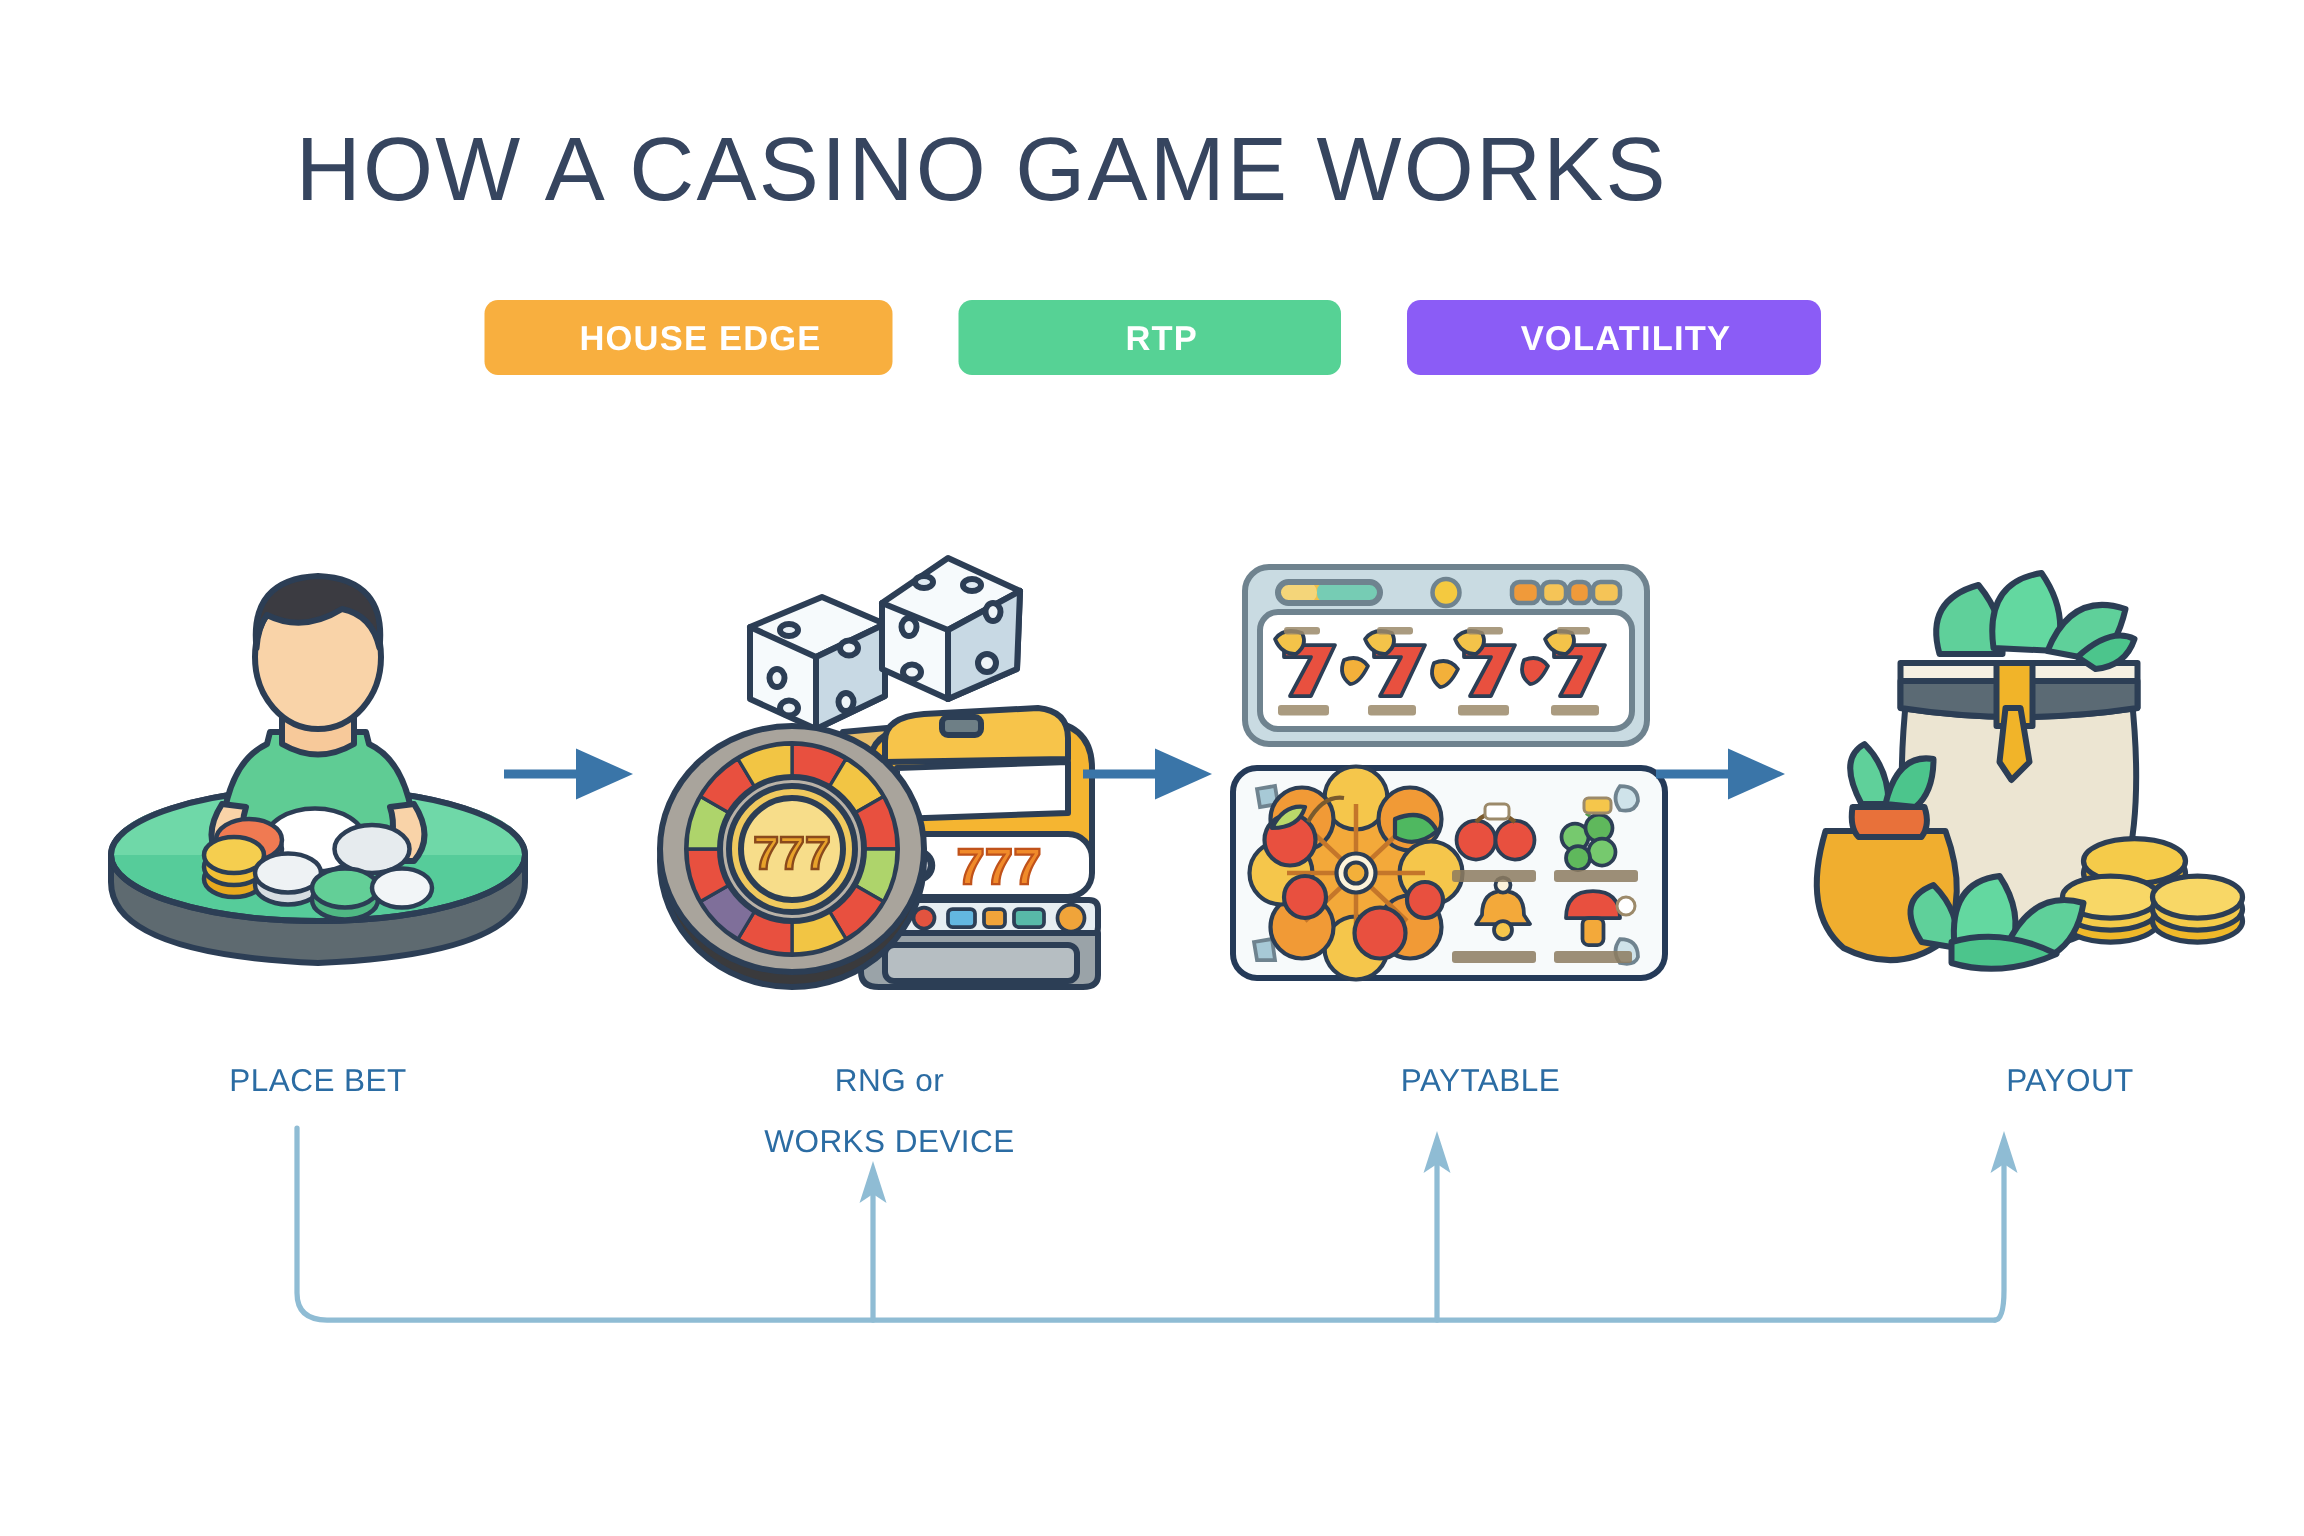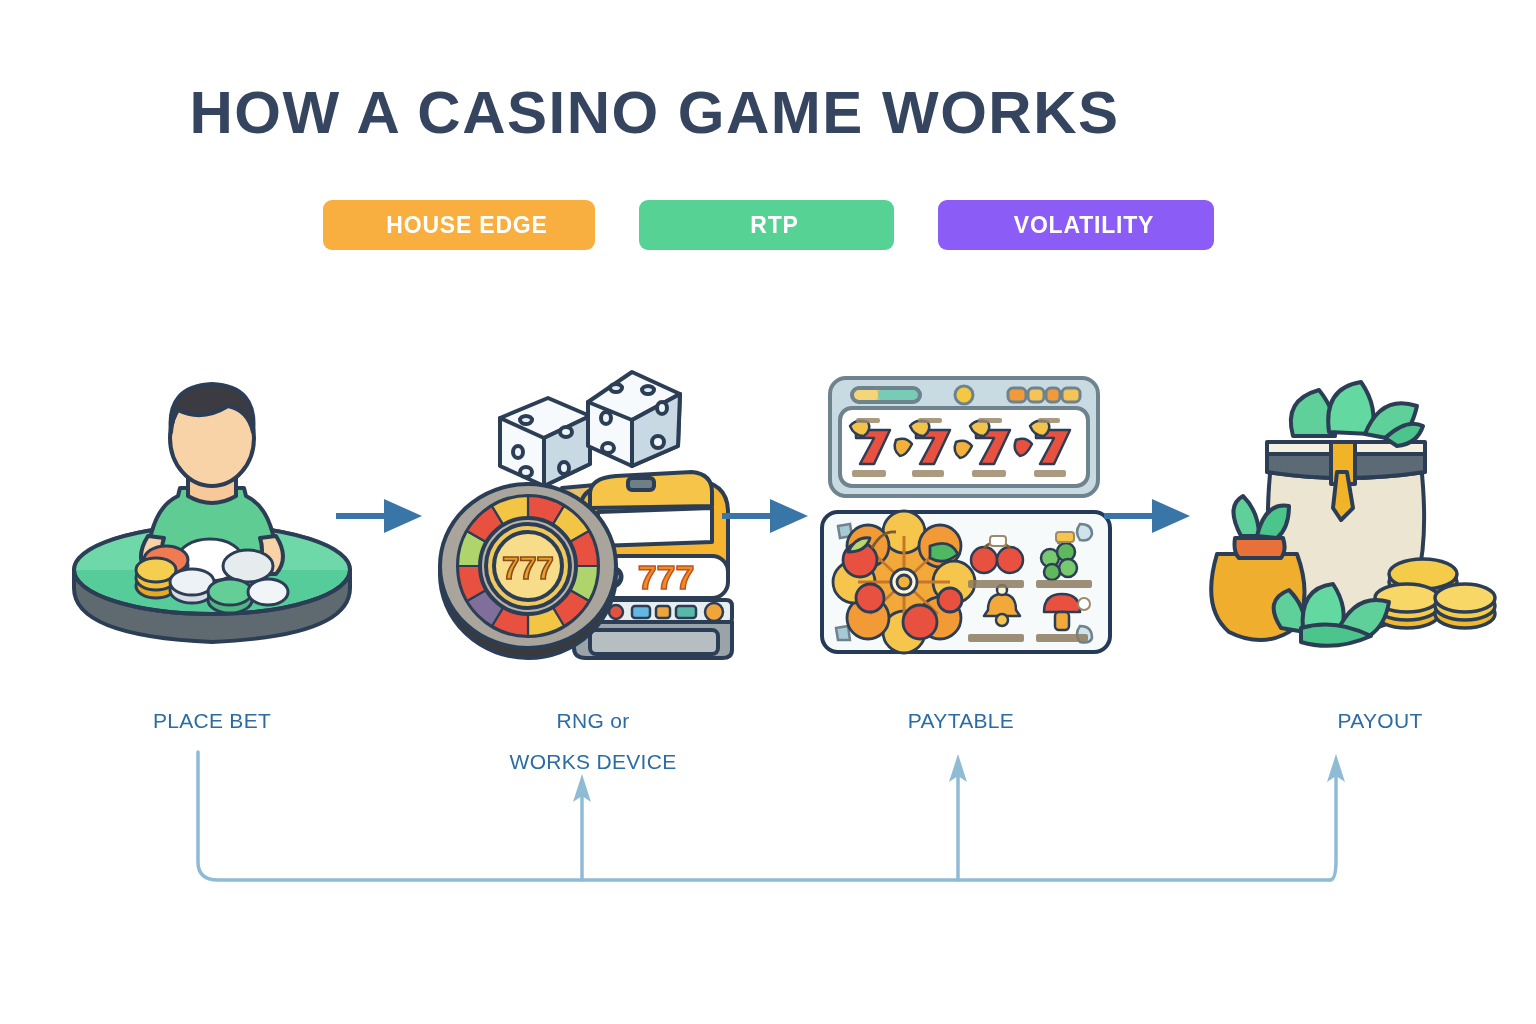--- a/index.html
+++ b/index.html
@@ -21,21 +21,21 @@
   }
 
   
   .title {
     position: absolute;
     top: 78px;
     left: 0;
     width: 1309px;
     text-align: center;
     font-size: 60px;
-    font-weight: bold;
+    font-weight: normal;
     letter-spacing: 1.5px;
     color: #36455f;
     white-space: nowrap;
   }
 
   
   .badges {
     position: absolute;
     top: 200px;
     left: 0;
@@ -83,21 +83,21 @@
     width: 360px;
     text-align: center;
     font-size: 21px;
     font-weight: 500;
     color: #2b6ca3;
     line-height: 41px;
     letter-spacing: 0.3px;
   }
   .label-0 { left: 32px; }
   .label-1 { left: 413px; }
-  .label-2 { left: 781px; }
+  .label-2 { left: 807px; }
   .label-3 { left: 1200px; }
 
   
   .flow-arrow {
     position: absolute;
     top: 495px;
   }
   .fa-0 { left: 336px; }
   .fa-1 { left: 722px; }
   .fa-2 { left: 1104px; }

